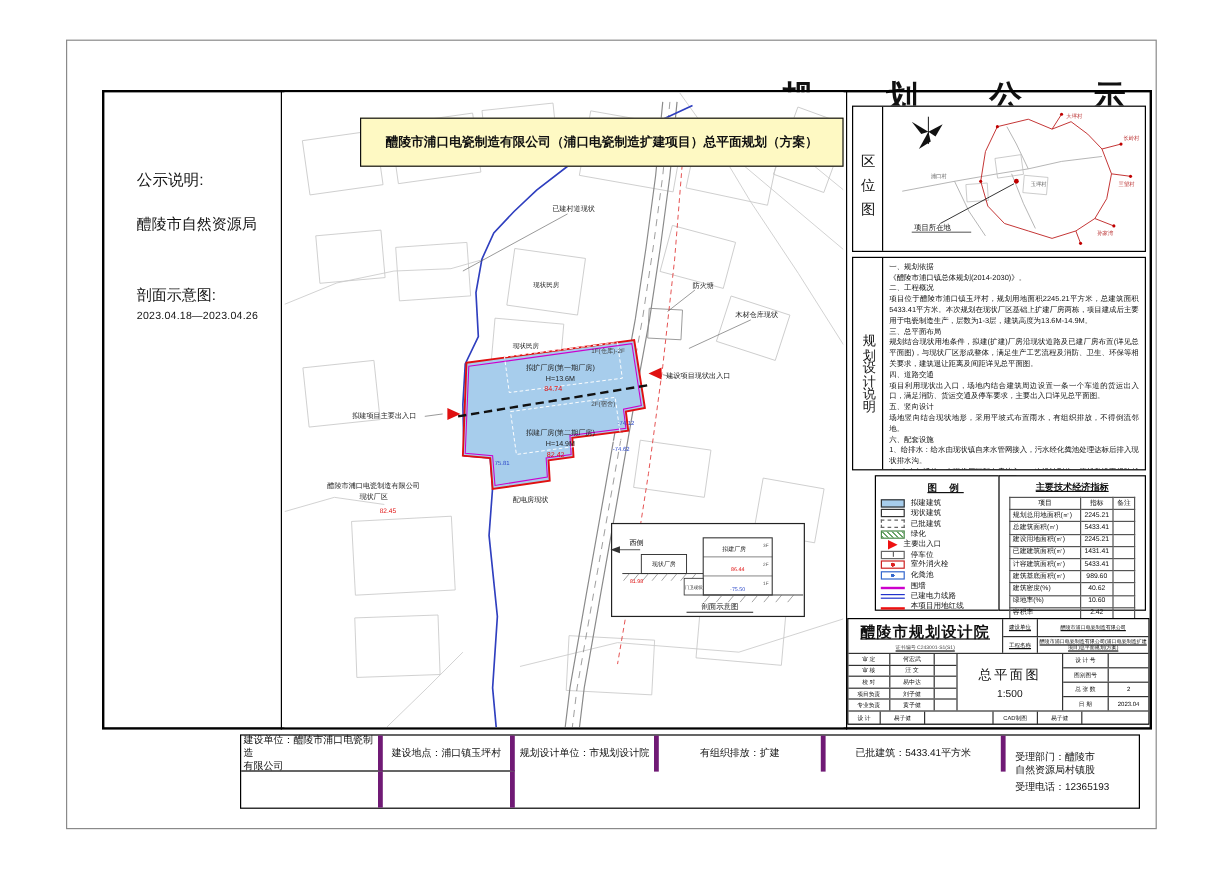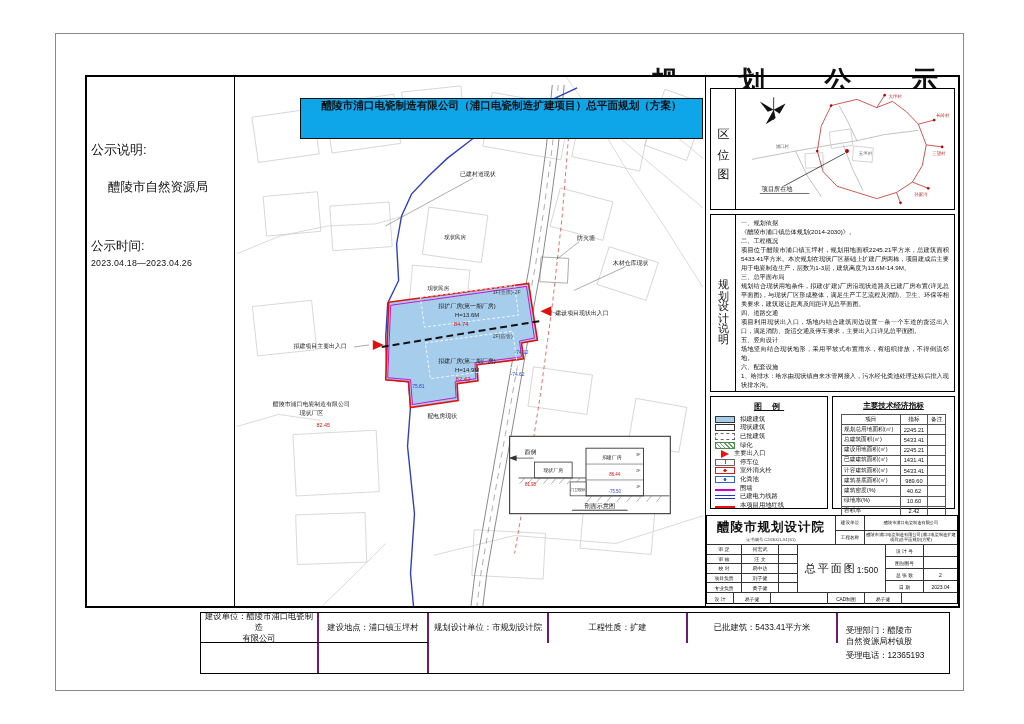--- a/index.html
+++ b/index.html
@@ -3,37 +3,37 @@
 <meta charset="utf-8">
 <style>
   html,body{margin:0;padding:0;background:#fff;}
   body{width:1024px;height:724px;position:relative;font-family:"Liberation Sans",sans-serif;color:#111;}
   .abs{position:absolute;box-sizing:border-box;}
   
   .outer-frame{left:55px;top:33px;width:909px;height:658px;border:1.5px solid #8a8a8a;}
   .sheet-title{left:55px;top:40px;width:909px;text-align:right;font-size:27px;font-weight:bold;letter-spacing:26px;text-indent:26px;margin-top:23px;}
   .content-frame{left:85px;top:75px;width:875px;height:533px;border:2px solid #000;}
   
-  .notice-col{left:85px;top:75px;width:150px;height:533px;border-right:1.5px solid #000;padding:66px 10px 0 6px;}
+  .notice-col{left:85px;top:75px;width:150px;height:533px;border-right:1.5px solid #000;padding:66px 10px 0 29px;}
   .notice-heading{font-size:13px;margin-bottom:8px;}
   .notice-body{font-size:12.5px;line-height:1.55;text-indent:2em;text-align:justify;white-space:pre-line;}
-  .notice-authority{font-size:12.5px;margin-top:20px;margin-left:17px;}
+  .notice-authority{font-size:12.5px;margin-top:20px;}
   .notice-time-label{font-size:12.5px;margin-top:42px;}
   .notice-time-range{font-size:8.8px;margin-top:3px;letter-spacing:.2px;}
   
   .drawing-col{left:236.5px;top:77px;width:466px;height:529px;overflow:hidden;background:#fff;}
   .drawing-col svg{width:100%;height:100%;display:block;}
-  .drawing-title-box{left:300px;top:98px;width:403px;height:41px;border:1.5px solid #111;background:#0ea5e9;display:flex;justify-content:center;}
+  .drawing-title-box{left:300px;top:98px;width:403px;height:41px;border:1.5px solid #111;background:#fef9c3;display:flex;align-items:center;justify-content:center;}
   .drawing-title-box span{font-size:10.6px;font-weight:bold;letter-spacing:0;}
   
   .right-col{left:705px;top:75px;width:255px;height:533px;border-left:1.5px solid #000;}
   .panel{position:absolute;border:1.5px solid #000;background:#fff;display:flex;}
   .p-locmap{left:710px;top:88px;width:245px;height:122px;}
   .p-notes{left:710px;top:214px;width:245px;height:178px;}
-  .p-legend{left:710px;top:396px;width:118px;height:113px;display:block;padding:3px 4px;}
+  .p-legend{left:729px;top:396px;width:118px;height:113px;display:block;padding:3px 4px;}
   .p-ind{left:832px;top:396px;width:123px;height:113px;display:block;padding:3px 8px;}
   .vstrip{width:24px;border-right:1px solid #000;display:flex;align-items:center;justify-content:center;flex:none;}
   .vtext{writing-mode:vertical-lr;font-size:12px;letter-spacing:20px;}
   .vtext6{writing-mode:vertical-lr;font-size:11px;letter-spacing:11px;}
   .map-body{flex:1;position:relative;}
   .notes-body{flex:1;padding:4px 5px;font-size:6.2px;line-height:1.45;white-space:pre-line;text-align:justify;overflow:hidden;}
   
   .lg-title{text-align:center;font-size:8px;font-weight:bold;text-decoration:underline;letter-spacing:4px;margin:1px 0 3px 0;}
   .lg-row{display:flex;align-items:center;height:8.6px;}
   .lg-label{font-size:6.3px;margin-left:5px;white-space:nowrap;}
@@ -49,63 +49,63 @@
   .sw8{height:0;border:none;border-top:2px solid #cc00cc;margin-top:3px;}
   .sw9{height:4px;border:none;border-top:1.4px solid #2233cc;border-bottom:1.4px solid #2233cc;}
   .sw10{height:0;border:none;border-top:2px solid #e11;margin-top:3px;}
   
   .ind-title{text-align:center;font-size:7.6px;font-weight:bold;text-decoration:underline;margin:1px 0 3px 0;}
   table.ind{border-collapse:collapse;width:100%;}
   table.ind th,table.ind td{border:0.5px solid #555;font-size:5.7px;font-weight:normal;padding:0 2px;height:9.2px;text-align:center;white-space:nowrap;}
   table.ind td.nm{text-align:left;}
   
   .tblock{left:706px;top:515px;width:252px;height:89px;border:1.5px solid #000;background:#fff;font-size:5px;}
-  .tb-top{display:flex;height:28px;border-bottom:1px solid #333;}
+  .tb-top{display:flex;height:28px;border-bottom:1px solid #333;text-decoration:underline;}
   .tb-inst{width:128px;border-right:1px solid #333;display:flex;flex-direction:column;align-items:center;justify-content:center;}
   .tb-inst .nm{font-size:12.5px;font-weight:bold;letter-spacing:1px;}
   .tb-inst .cert{font-size:4.2px;color:#444;margin-top:1px;}
   .tb-topright{flex:1;display:flex;flex-direction:column;}
   .tb-tr-row{flex:1;display:flex;border-bottom:1px solid #333;}
   .tb-tr-row:last-child{border-bottom:none;}
   .tb-tr-label{width:28px;border-right:1px solid #333;display:flex;align-items:center;justify-content:center;font-size:4.6px;}
   .tb-tr-val{flex:1;display:flex;align-items:center;justify-content:center;font-size:4.2px;text-align:center;padding:0 1px;line-height:1.25;}
   .tb-mid{display:flex;height:47px;border-bottom:1px solid #333;}
   .tb-left{width:90px;border-right:1px solid #333;display:flex;flex-direction:column;}
   .tb-lrow{flex:1;display:flex;border-bottom:1px solid #333;}
   .tb-lrow:last-child{border-bottom:none;}
   .tb-llabel{width:34px;border-right:1px solid #333;display:flex;align-items:center;justify-content:center;font-size:4.8px;white-space:nowrap;}
   .tb-lval{width:36px;border-right:1px solid #333;display:flex;align-items:center;justify-content:center;font-size:5px;}
   .tb-lblank{flex:1;}
-  .tb-center{flex:1;border-right:1px solid #333;display:flex;flex-direction:row;align-items:center;justify-content:center;}
+  .tb-center{flex:1;border-right:1px solid #333;display:flex;flex-direction:column;align-items:center;justify-content:center;}
   .tb-center .dn{font-size:11px;letter-spacing:2px;}
   .tb-center .sc{font-size:8.5px;margin-top:3px;}
   .tb-right{width:71px;display:flex;flex-direction:column;}
   .tb-rrow{flex:1;display:flex;border-bottom:1px solid #333;}
   .tb-rrow:last-child{border-bottom:none;}
   .tb-rlabel{width:37px;border-right:1px solid #333;display:flex;align-items:center;justify-content:center;font-size:4.8px;white-space:nowrap;}
   .tb-rval{flex:1;display:flex;align-items:center;justify-content:center;font-size:5px;}
   .tb-bot{display:flex;height:11px;}
   .tb-bcell{display:flex;align-items:center;justify-content:center;font-size:4.8px;border-right:1px solid #333;white-space:nowrap;}
   
   .footer{left:200px;top:612px;width:750px;border:1px solid #000;display:grid;grid-template-columns:118px 110px 120px 139px 150px 111px;grid-auto-rows:30px;}
-  .fcell{border-right:2px solid #701a75;border-bottom:1px solid #000;display:flex;align-items:center;justify-content:center;font-size:8.3px;text-align:center;white-space:pre-line;line-height:1.35;padding:0 2px;}
+  .fcell{border-right:4px solid #701a75;border-bottom:1px solid #000;display:flex;align-items:center;justify-content:center;font-size:8.3px;white-space:pre-line;line-height:1.35;padding:0 2px;}
   .fcell.botrow{border-bottom:none;}
   .fdept{grid-column:6;grid-row:1/3;border-right:none;border-bottom:none;flex-direction:column;align-items:flex-start;justify-content:center;padding-left:8px;text-align:left;}
 </style>
 </head>
 <body>
 
 <div class="abs outer-frame"></div>
 <div class="abs sheet-title">规 划 公 示</div>
 <div class="abs content-frame"></div>
 
 <div class="abs notice-col">
   <div class="notice-heading">公示说明:</div>
   <div class="notice-authority">醴陵市自然资源局</div>
-  <div class="notice-time-label">公示时间:</div>
+  <div class="notice-time-label">剖面示意图:</div>
   <div class="notice-time-range">2023.04.18—2023.04.26</div>
 </div>
 
 <div class="abs drawing-col">
 <svg viewBox="0 0 470 533" preserveAspectRatio="none">
 
   <g stroke="#c9c9c9" fill="none" stroke-width="0.7">
     <rect x="18" y="36" width="62" height="46" transform="rotate(-8 49 59)"></rect>
     <rect x="92" y="22" width="70" height="50" transform="rotate(-8 127 47)"></rect>
     <rect x="168" y="12" width="60" height="40" transform="rotate(-6 198 32)"></rect>
@@ -503,17 +503,17 @@
 <div class="abs footer">
   <div class="fcell">建设单位：醴陵市浦口电瓷制造
 有限公司</div>
   <div class="fcell">建设地点：浦口镇玉坪村</div>
   <div class="fcell fdept">
     <div style="white-space:pre-line;">受理部门：醴陵市
 自然资源局村镇股</div>
     <div style="margin-top:3px;">受理电话：12365193</div>
   </div>
   <div class="fcell botrow">规划设计单位：市规划设计院</div>
-  <div class="fcell botrow">工程性质：扩建</div>
+  <div class="fcell botrow">有组织排放：扩建</div>
   <div class="fcell botrow">已批建筑：5433.41平方米</div>
   <div class="fcell botrow"></div>
   <div class="fcell botrow"></div>
 </div>
 
 </body></html>

